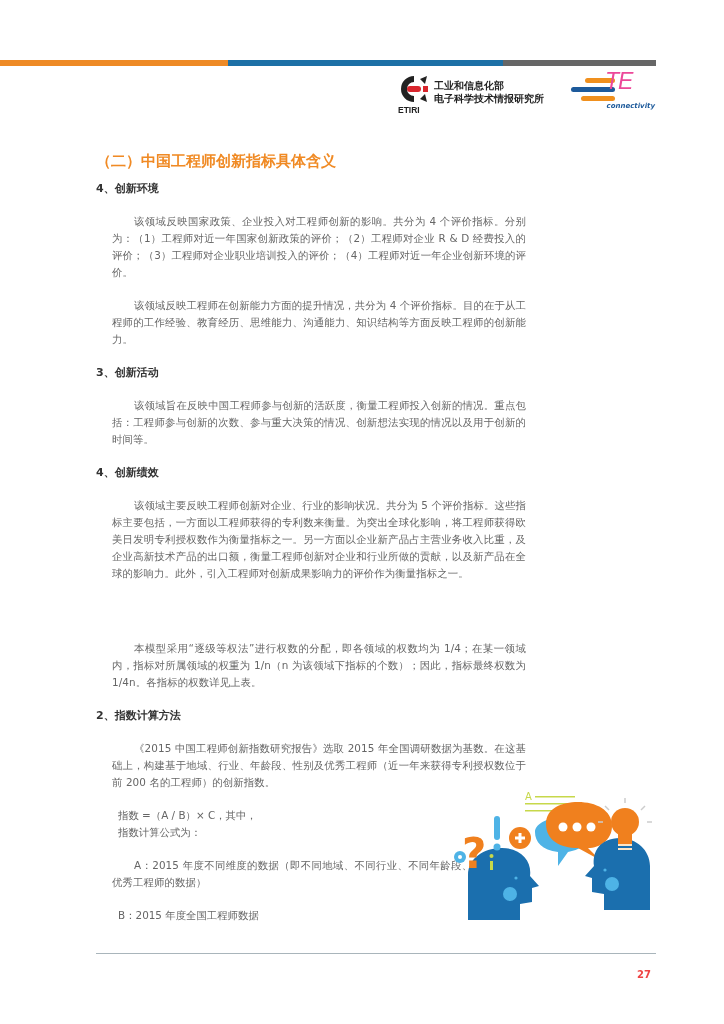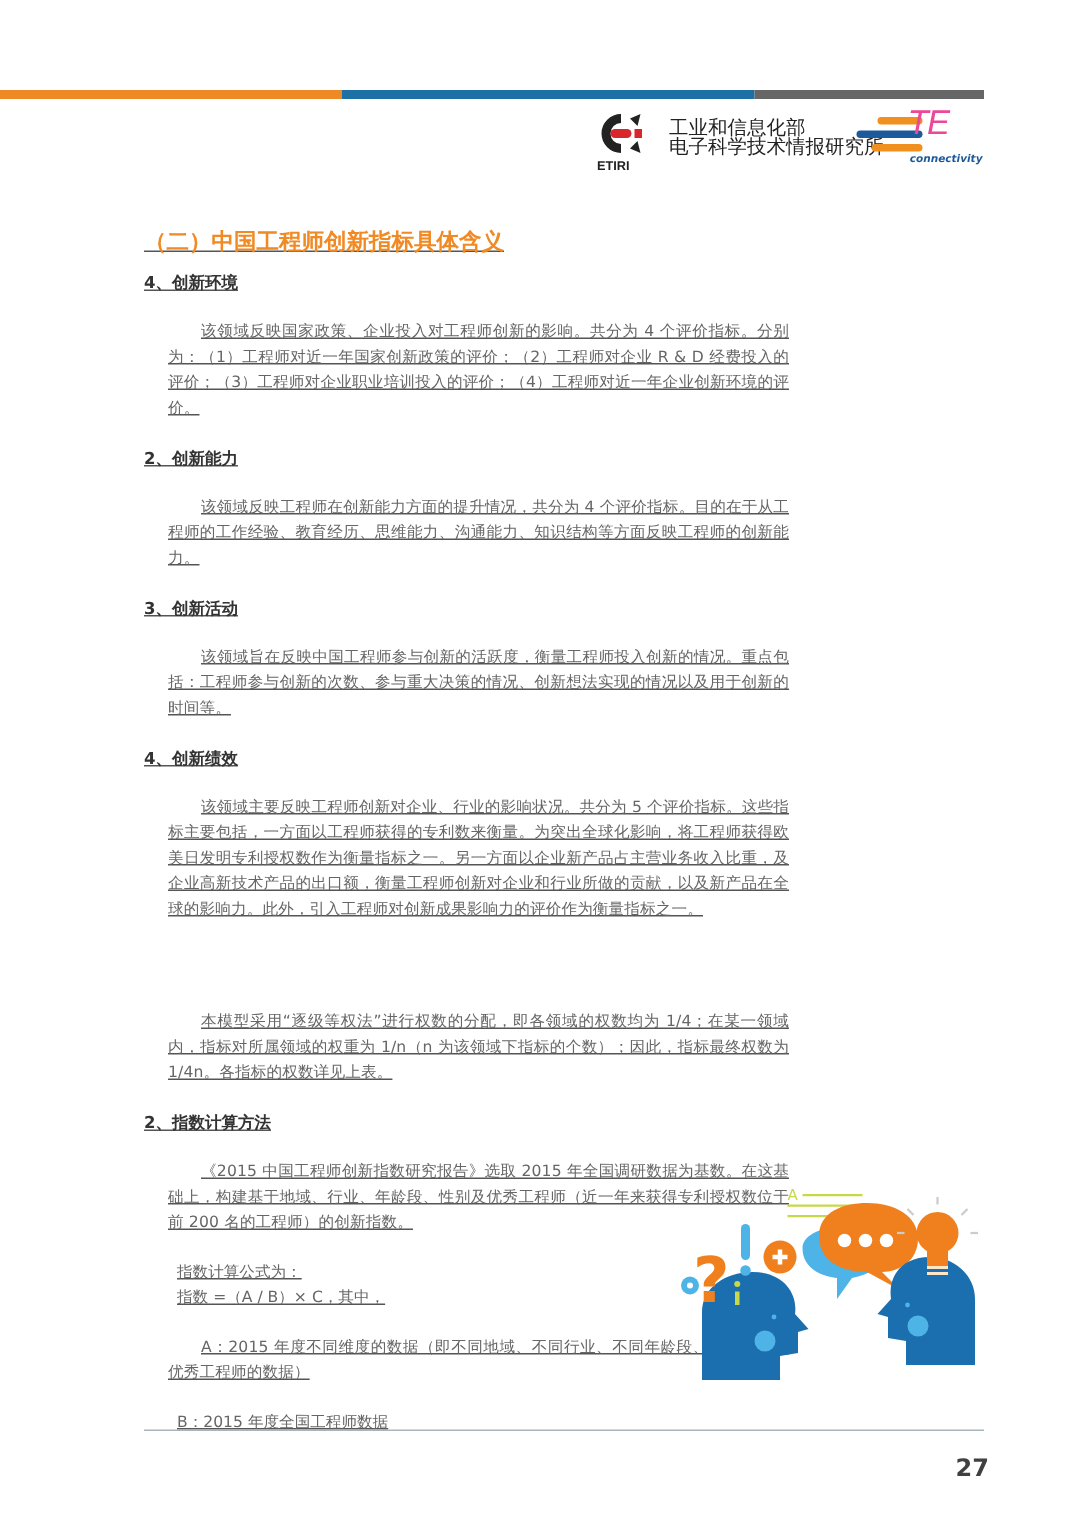--- a/index.html
+++ b/index.html
@@ -4,33 +4,33 @@
 <style>
   html, body { margin: 0; padding: 0; }
   body {
     width: 724px; height: 1024px; background: #ffffff; position: relative; overflow: hidden;
     font-family: "DejaVu Sans", "Liberation Sans", sans-serif; color: #555;
   }
   .topbar { position: absolute; top: 60px; left: 0; height: 6px; width: 656px; display: flex; }
   .topbar .seg { height: 100%; }
   .logo-etiri { position: absolute; left: 398px; top: 74px; width: 140px; height: 40px; }
   .etiri-mark { position: absolute; left: 0; top: 0; width: 36px; height: 40px; }
-  .etiri-text { position: absolute; left: 48px; top: 5px; font-size: 13px; line-height: 13px; color: #222; font-weight: normal; white-space: nowrap; }
+  .etiri-text { position: absolute; left: 36px; top: 5px; font-size: 10px; line-height: 13px; color: #222; font-weight: bold; white-space: nowrap; }
   .logo-te { position: absolute; left: 567px; top: 72px; width: 92px; height: 40px; }
   .te-conn { position: absolute; right: 4px; top: 30px; font-size: 7px; font-style: italic; font-weight: bold; color: #1d5a9b; }
   .te-letters { position: absolute; left: 38px; top: -4px; font-size: 23px; font-weight: normal; font-style: italic; color: #ec4899; letter-spacing: -1px; font-family: "Liberation Sans", sans-serif; }
-  .content { position: absolute; left: 96px; top: 148px; width: 446px; text-decoration: underline; }
+  .content { position: absolute; left: 96px; top: 148px; width: 446px; }
   .section-title { color: #f08a24; font-weight: bold; font-size: 15px; height: 26px; line-height: 26px; margin: 0; white-space: nowrap; }
   .sub { color: #333; font-weight: bold; font-size: 11px; line-height: 17px; margin: 0; }
   .para { font-size: 10.4px; line-height: 17px; margin: 16px; color: #666; text-align: justify; letter-spacing: 0.1px; }
   .indent { text-indent: 22px; }
   .ind-line { padding-left: 22px; font-size: 10.4px; line-height: 17px; color: #666; margin: 0; }
   .illustration { position: absolute; left: 440px; top: 770px; width: 230px; height: 150px; }
   .footer-rule { position: absolute; left: 96px; top: 953px; width: 560px; height: 1px; background: #a9b5bb; }
-  .page-num { position: absolute; left: 637px; top: 969px; font-size: 16px; font-weight: bold; color: #404040; }
+  .page-num { position: absolute; left: 637px; top: 969px; font-size: 10px; font-weight: bold; color: #ef4444; }
 </style>
 </head>
 <body>
 
 <div class="topbar">
   <div class="seg" style="width:228px;background:#ee8a26;"></div>
   <div class="seg" style="width:275px;background:#1d70a6;"></div>
   <div class="seg" style="width:153px;background:#666666;"></div>
 </div>
 
@@ -59,38 +59,37 @@
   <div class="te-conn">connectivity</div>
 </div>
 
 <div class="content">
   <h2 class="section-title">（二）中国工程师创新指标具体含义</h2>
   <div style="height:6px"></div>
 
   <p class="sub">4、创新环境</p>
   <p class="para indent">该领域反映国家政策、企业投入对工程师创新的影响。共分为 4 个评价指标。分别为：（1）工程师对近一年国家创新政策的评价；（2）工程师对企业 R &amp; D 经费投入的评价；（3）工程师对企业职业培训投入的评价；（4）工程师对近一年企业创新环境的评价。</p>
 
-  <p class="sub">2、创新能力</p>
   <p class="para indent">该领域反映工程师在创新能力方面的提升情况，共分为 4 个评价指标。目的在于从工程师的工作经验、教育经历、思维能力、沟通能力、知识结构等方面反映工程师的创新能力。</p>
 
   <p class="sub">3、创新活动</p>
   <p class="para indent">该领域旨在反映中国工程师参与创新的活跃度，衡量工程师投入创新的情况。重点包括：工程师参与创新的次数、参与重大决策的情况、创新想法实现的情况以及用于创新的时间等。</p>
 
   <p class="sub">4、创新绩效</p>
   <p class="para indent">该领域主要反映工程师创新对企业、行业的影响状况。共分为 5 个评价指标。这些指标主要包括，一方面以工程师获得的专利数来衡量。为突出全球化影响，将工程师获得欧美日发明专利授权数作为衡量指标之一。另一方面以企业新产品占主营业务收入比重，及企业高新技术产品的出口额，衡量工程师创新对企业和行业所做的贡献，以及新产品在全球的影响力。此外，引入工程师对创新成果影响力的评价作为衡量指标之一。</p>
 
   <div style="height:14px"></div>
   <div style="height:12px"></div>
 
   <p class="para indent">本模型采用“逐级等权法”进行权数的分配，即各领域的权数均为 1/4；在某一领域内，指标对所属领域的权重为 1/n（n 为该领域下指标的个数）；因此，指标最终权数为 1/4n。各指标的权数详见上表。</p>
 
   <p class="sub">2、指数计算方法</p>
   <p class="para indent">《2015 中国工程师创新指数研究报告》选取 2015 年全国调研数据为基数。在这基础上，构建基于地域、行业、年龄段、性别及优秀工程师（近一年来获得专利授权数位于前 200 名的工程师）的创新指数。</p>
+  <p class="ind-line">指数 =（A / B）× C，其中，</p>
   <p class="ind-line">指数计算公式为：</p>
-  <p class="ind-line">指数 =（A / B）× C，其中，</p>
   <p class="para indent">A：2015 年度不同维度的数据（即不同地域、不同行业、不同年龄段、不同性别、优秀工程师的数据）</p>
   <p class="ind-line">B：2015 年度全国工程师数据</p>
 </div>
 
 <svg class="illustration" viewBox="0 0 230 150">
 
   <g>
     <path d="M28 150 L28 105 C28 88 44 78 62 78 C82 78 92 92 90 106 L99 116 L92 118 L92 132 L80 134 L80 150 Z" fill="#1b6fae"></path>
     <circle cx="70" cy="124" r="7" fill="#4eb3e6"></circle>
     <circle cx="76" cy="108" r="1.6" fill="#4eb3e6"></circle>

